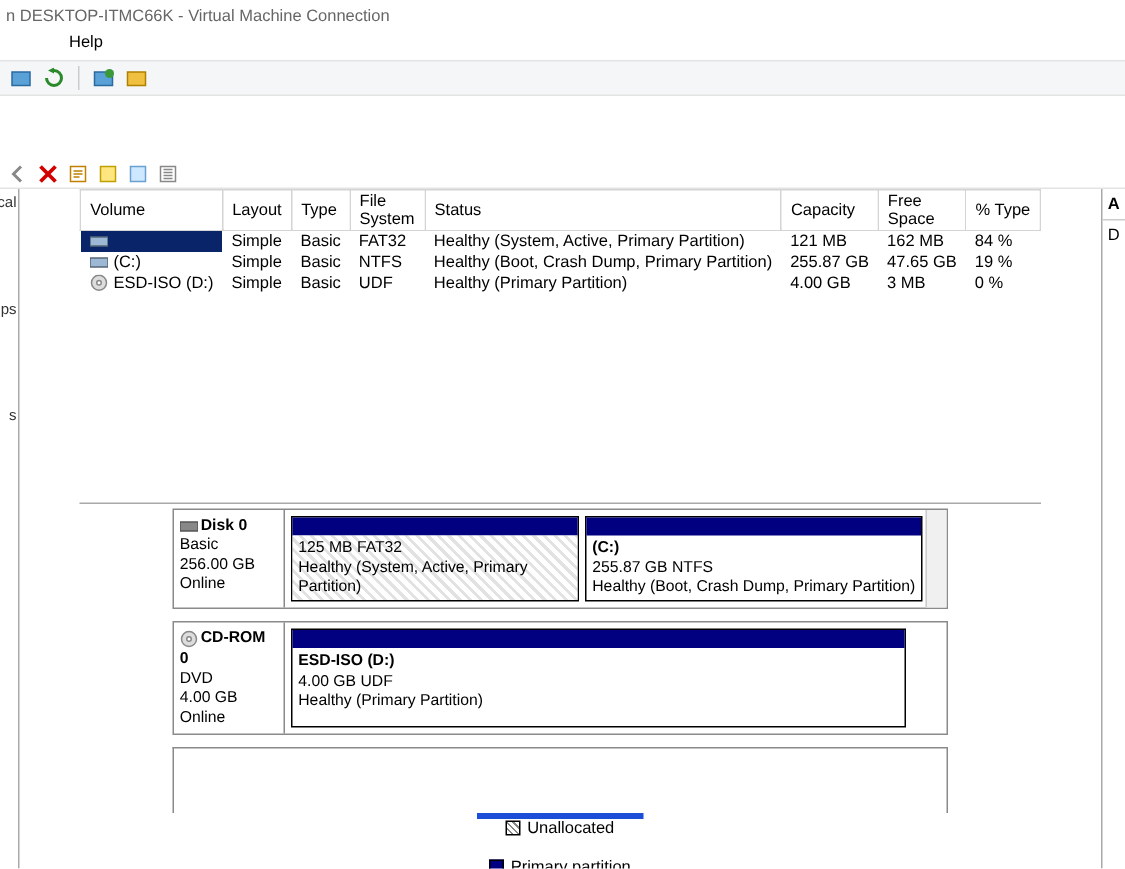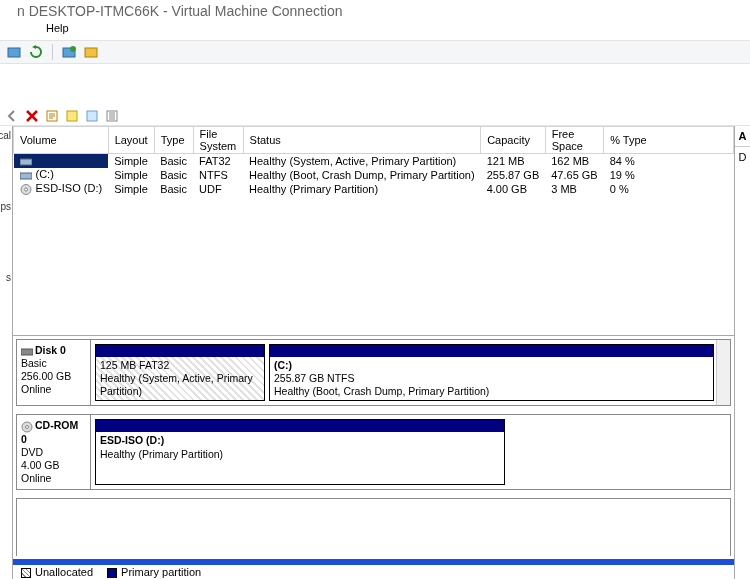--- a/index.html
+++ b/index.html
@@ -1,48 +1,48 @@
 <!DOCTYPE html>
 <html><head>
 <meta charset="utf-8">
 <style>
   * { box-sizing: border-box; }
   body { margin: 0; font: 11px "Segoe UI", Tahoma, sans-serif; color: #000; background: #fff; overflow: hidden; }
   .window { width: 750px; height: 579px; background: #fff; position: relative; display: flex; flex-direction: column; }
-  .titlebar { height: 22px; background: #fff; border-bottom: none; padding-left: 17px; font-size: 14px; color: #666; line-height: 22px; }
+  .titlebar { height: 22px; background: #fff; border-bottom: none; padding-left: 4px; font-size: 11px; color: #666; line-height: 22px; }
   .menubar { height: 18px; padding: 0 4px; }
   .menubar span { padding: 2px 6px; cursor: default; margin-left: 36px; }
   .toolbar { height: 24px; background: #f5f6f7; border-top: 1px solid #e3e3e3; border-bottom: 1px solid #e3e3e3; display: flex; align-items: center; padding: 0 6px; gap: 6px; }
   .toolbar .sep { width: 1px; height: 16px; background: #ccc; margin: 0 2px; }
   .tb-icon { width: 16px; height: 16px; display: inline-flex; align-items: center; justify-content: center; }
   .spacer { height: 42px; }
   .icon-row { height: 20px; display: flex; align-items: center; padding: 0 4px; gap: 4px; border-bottom: 1px solid #e3e3e3; }
   .ic { width: 16px; height: 16px; display: inline-flex; align-items: center; justify-content: center; }
   .main { flex: 1; display: flex; min-height: 0; }
   .left-gutter { width: 13px; border-right: 1px solid #a9a9a9; background: #fff; padding-top: 4px; font-size: 10px; color: #333; display:flex; flex-direction:column; align-items:flex-end; gap:60px; padding-right:1px;}
-  .workarea { flex: 1; display: flex; flex-direction: column; min-width:0;}
+  .workarea { flex: 1; display: flex; flex-direction: column; min-width:0;align-items:center;}
   .listpane { height: 210px; border-bottom: 1px solid #a9a9a9; overflow:hidden;}
   table.vol { width: 100%; border-collapse: collapse; font-size: 11px; }
   table.vol th { background: #fff; border: 1px solid #d4d4d4; text-align: left; font-weight: 400; padding: 1px 6px; height: 18px; position: relative;}
   table.vol td { padding: 0 6px; height: 14px; white-space: nowrap; }
   tr.selected td.first { background: #0a246a; color: #fff; }
   .vol-icon { width: 14px; height: 11px; display:inline-block; vertical-align: middle; margin-right: 2px;}
   .graphpane { flex: 1; overflow-y: auto; padding: 3px; }
   .disk { display: flex; margin-bottom: 8px; border: 1px solid #8a8a8a; background: #fff; min-height: 58px;}
   .disk-hdr { width: 74px; padding: 4px 4px; border-right: 1px solid #8a8a8a; font-size: 10.5px; line-height: 1.25;}
   .disk-hdr .name { font-weight: 700; }
   .disk-hdr .ic-disk { display:inline-block; width:12px; height:12px; vertical-align:middle; margin-right:2px;}
   .disk-body { flex: 1; padding: 4px 4px 4px 4px; display: flex; gap: 4px; position:relative;}
   .part { border: 1px solid #000; flex-shrink:0; display:flex; flex-direction:column; min-height:50px;}
   .part .stripe { height: 12px; background: #000080; }
   .part .pbody { padding: 2px 4px; font-size: 10.5px; line-height: 1.25; flex:1; }
   .part .pname { font-weight: 700; }
   .hatched .pbody { background: repeating-linear-gradient(45deg, #fff, #fff 3px, #e2e2e2 3px, #e2e2e2 5px); }
   .scroll-dummy { width:14px; position:absolute; right:0; top:0; bottom:0; background:#f0f0f0; border-left:1px solid #ccc;}
-  .legend { height: 20px; border-top: 6px solid #1d4ed8; display: flex; align-items: center; padding: 0 8px; gap: 14px; font-size: 11px; }
+  .legend { height: 37px; border-top: 4px solid #1d4ed8; display: flex; align-items: center; padding: 0 8px; gap: 14px; font-size: 11px; flex-direction: column; }
   .sw { width: 10px; height: 10px; display: inline-block; border:1px solid #000; vertical-align: middle; margin-right: 4px;}
   .right-gutter { width: 16px; border-left: 1px solid #a9a9a9; background: #fff; font-size:11px; padding-top:4px; text-align:center;}
   .hatch-small { background: repeating-linear-gradient(45deg, #fff, #fff 2px, #888 2px, #888 3px); }
 </style>
 </head>
 <body>
 
 <div class="window">
 
   <div class="titlebar">
@@ -186,21 +186,21 @@
         <div class="disk" style="">
           <div class="disk-hdr">
             <span class="ic-disk"><svg width="12" height="12">
                   <rect x="0" y="4" width="12" height="6" fill="#888" stroke="#555"></rect>
                 </svg></span><span class="name">Disk 0</span><br>
             <span>Basic</span><br>
             <span>256.00 GB</span><br>
             <span>Online</span>
           </div>
           <div class="disk-body" style="padding-right:16px;">
-            <div class="part hatched" style="width:170px;">
+            <div class="part hatched" style="width:192px;">
               <div class="stripe"></div>
               <div class="pbody">
                 <div class="pname"></div>
                 <div>125 MB FAT32</div>
                 <div>Healthy (System, Active, Primary Partition)</div>
               </div>
             </div>
             <div class="part" style="flex:1;">
               <div class="stripe"></div>
               <div class="pbody">
@@ -221,20 +221,21 @@
                 </svg></span><span class="name">CD-ROM 0</span><br>
             <span>DVD</span><br>
             <span>4.00 GB</span><br>
             <span>Online</span>
           </div>
           <div class="disk-body">
             <div class="part" style="width:410px;">
               <div class="stripe"></div>
               <div class="pbody">
                 <div class="pname">ESD-ISO  (D:)</div>
+                <div>4.00 GB UDF</div>
                 <div>Healthy (Primary Partition)</div>
               </div>
             </div>
           </div>
         </div>
 
         <div class="disk" style="border-bottom:none;">
           <div class="disk-body"></div>
         </div>
 

